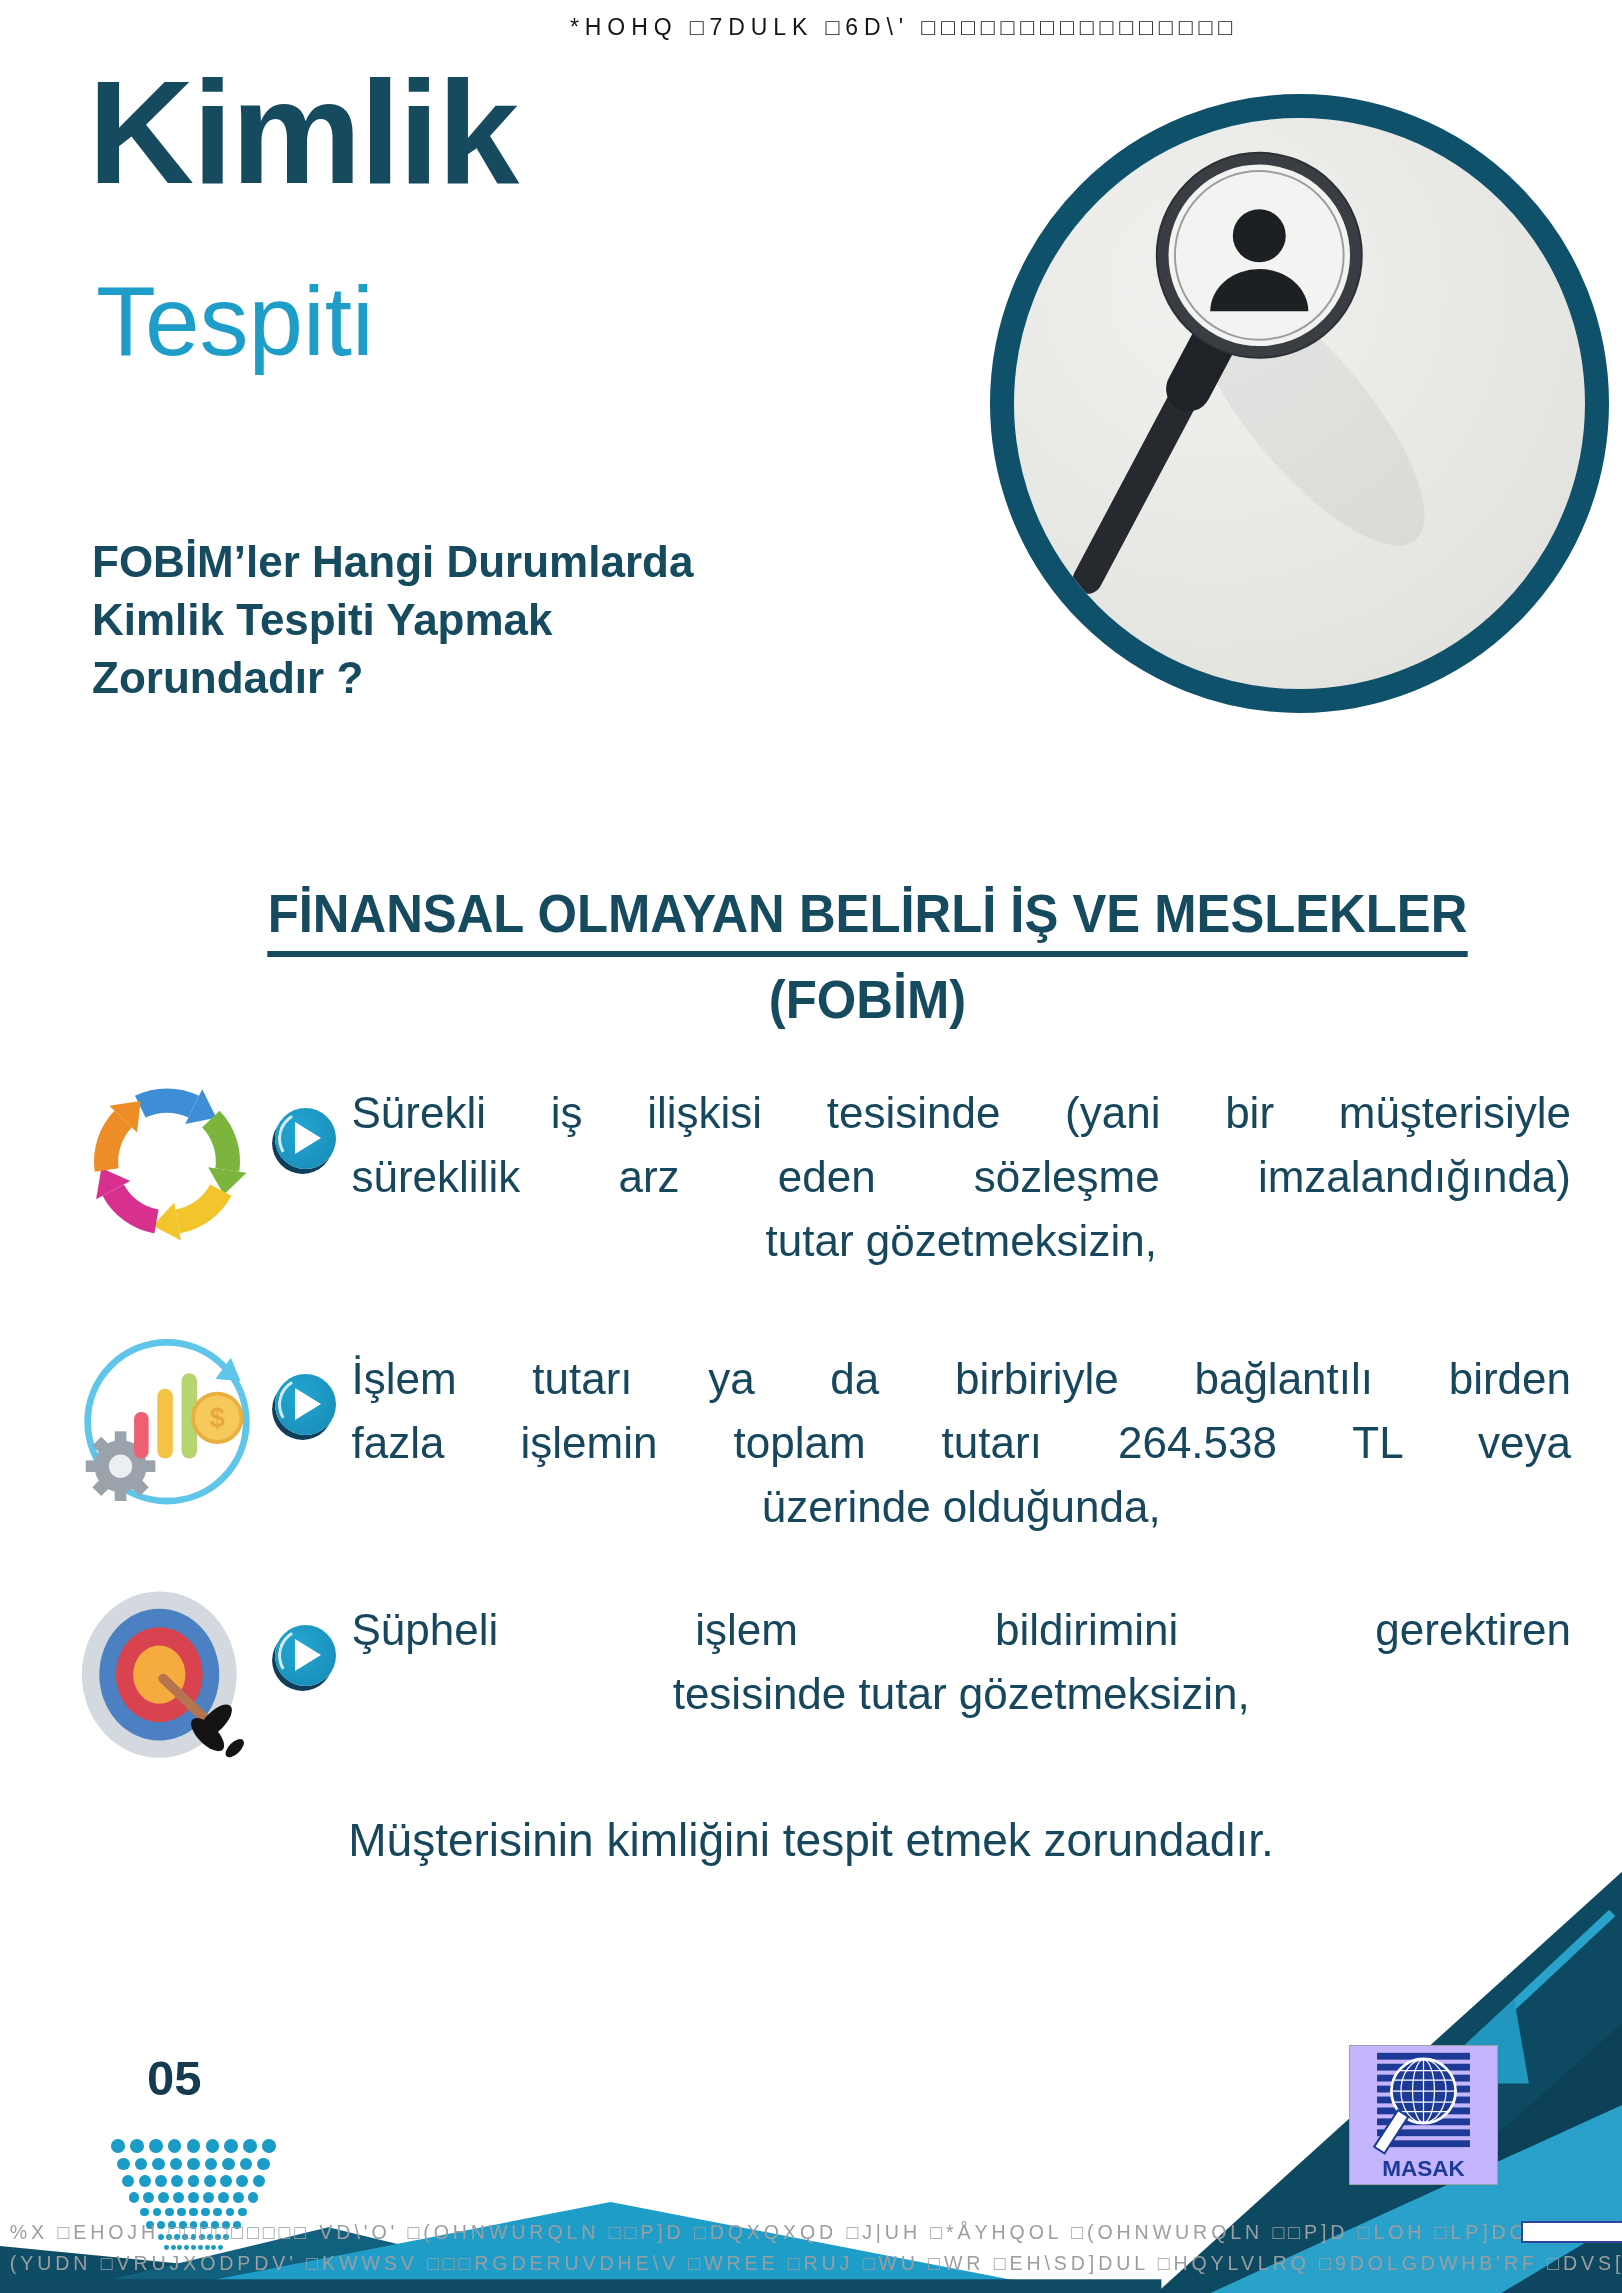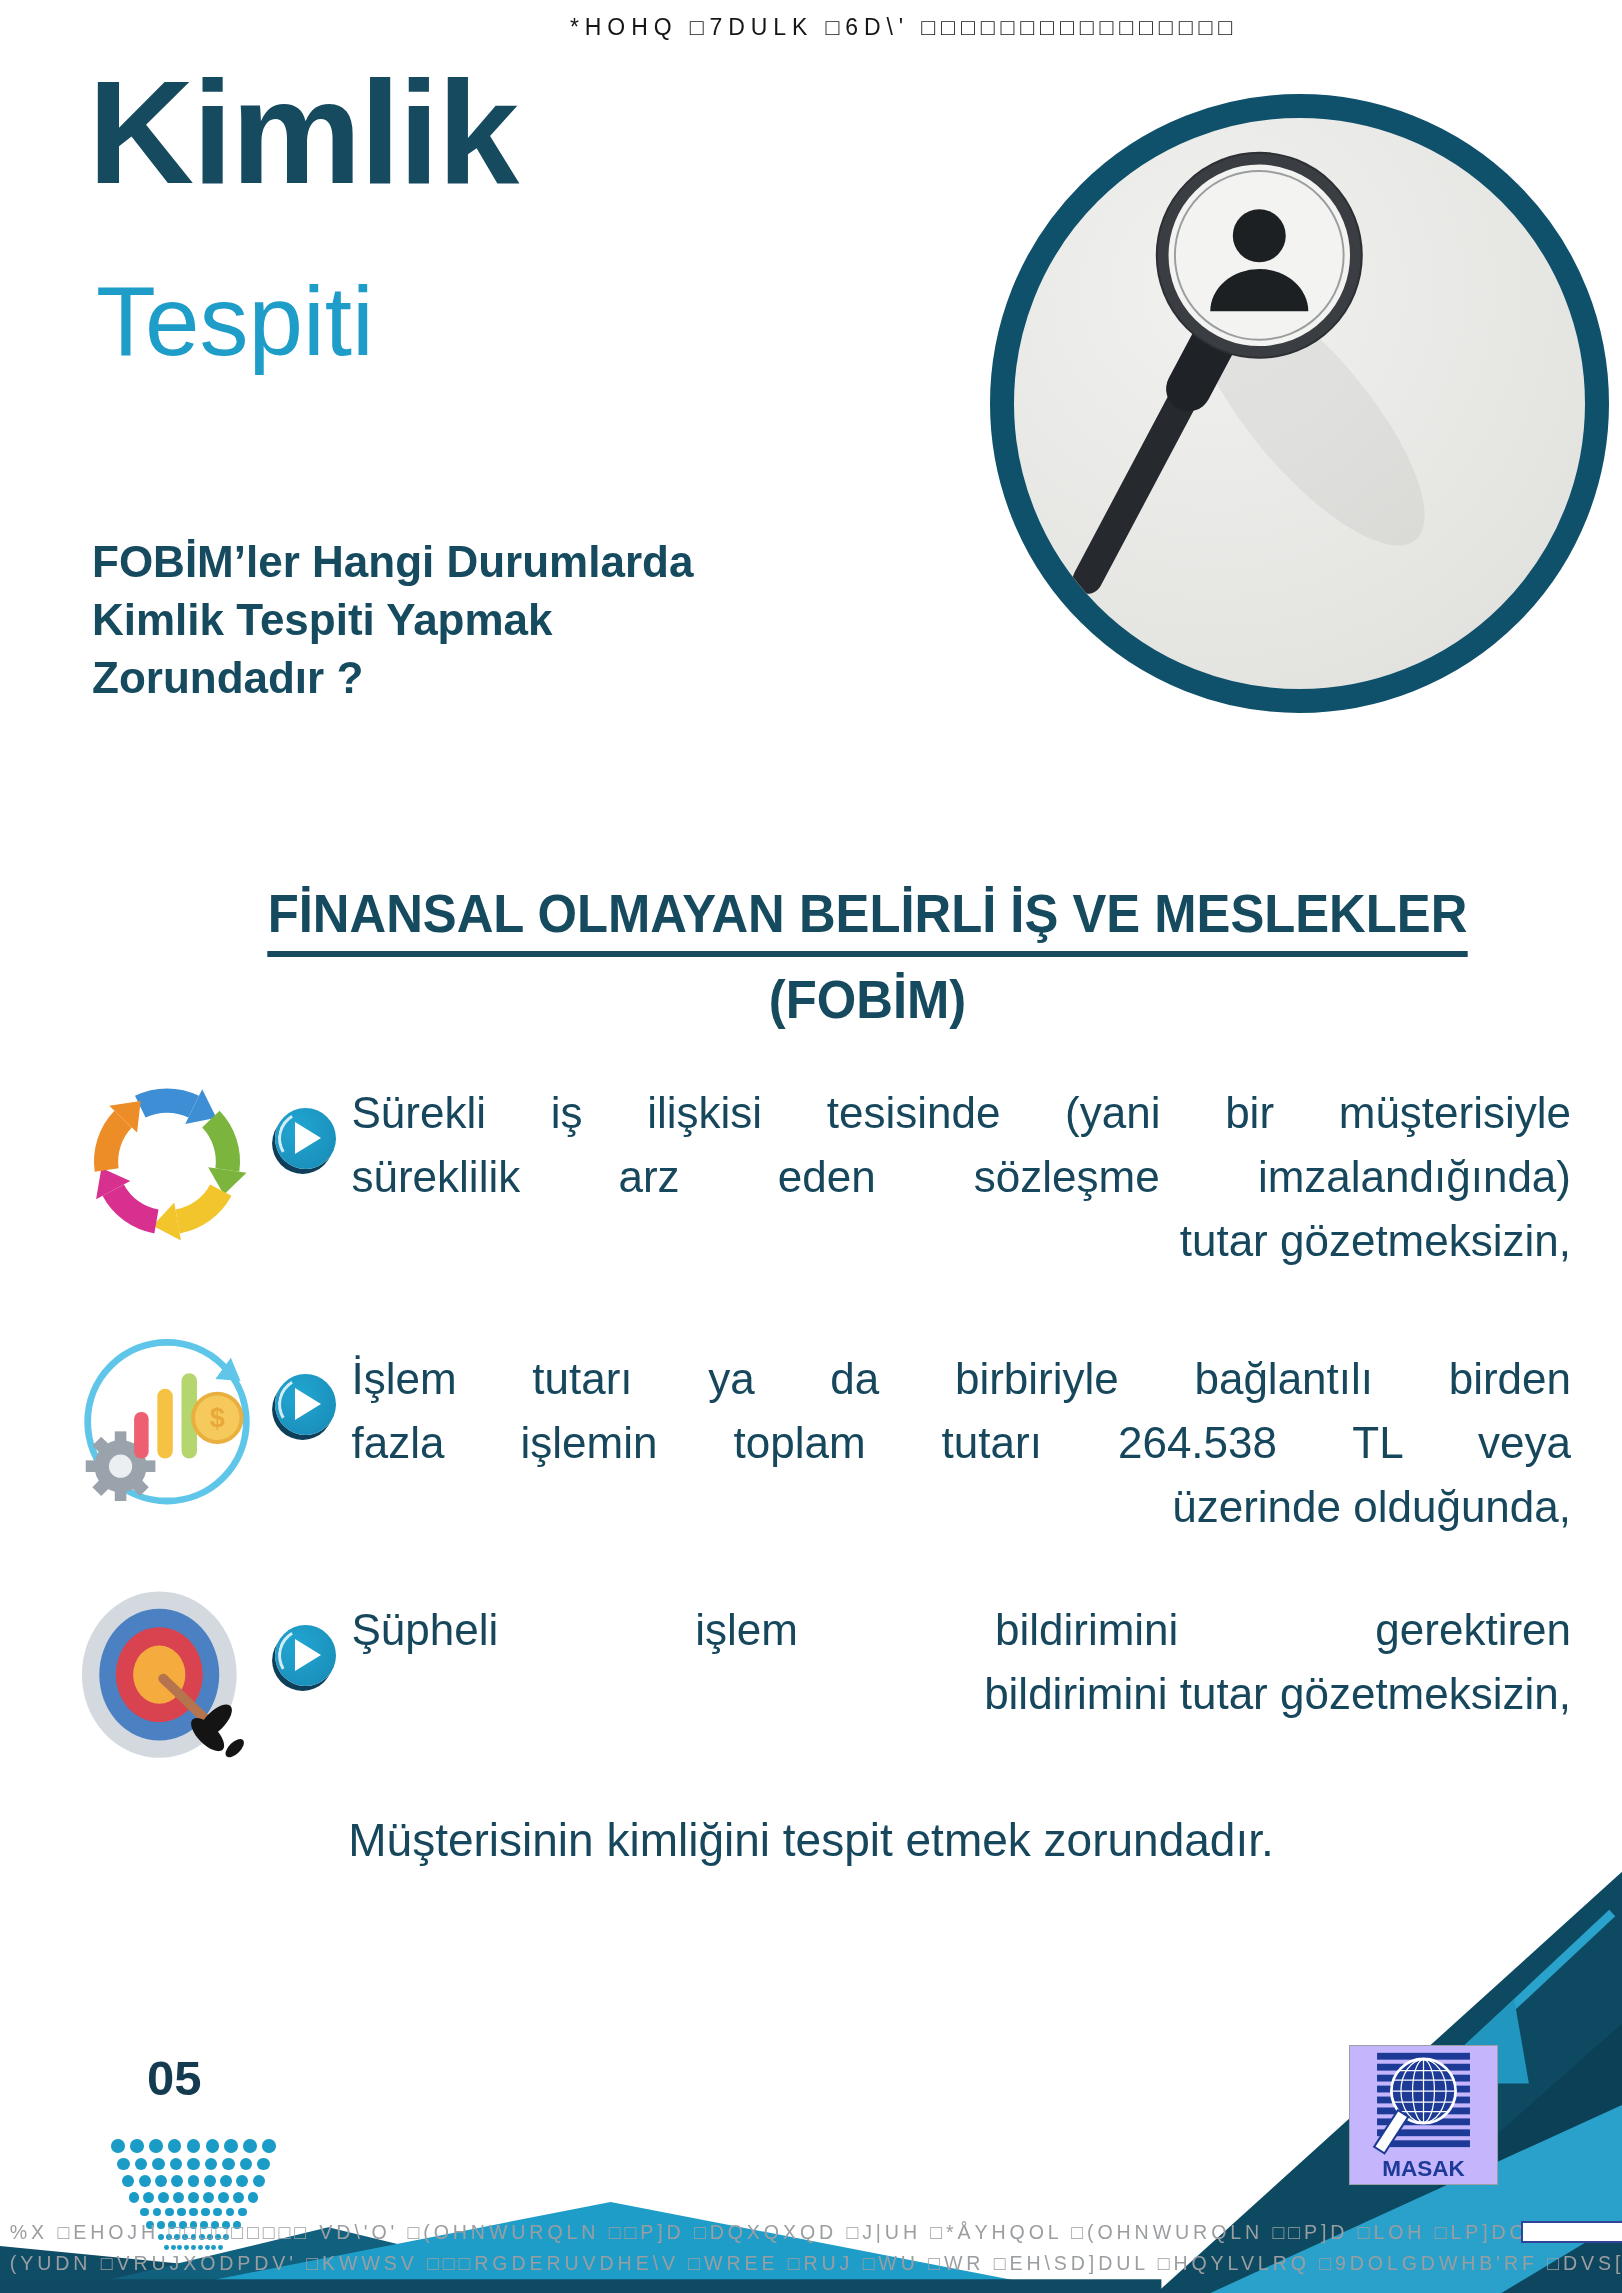--- a/index.html
+++ b/index.html
@@ -37,21 +37,21 @@
   .marker{flex:0 0 61px;width:61px;height:61px;border-radius:50%;margin:51px 15.7px 0 9.8px;
           background:radial-gradient(circle at 38% 35%, #22a6d2, #1789b4);position:relative;
           box-shadow:-2.9px 4.9px 0 #0e3e59;}
   .marker::before{content:"";position:absolute;inset:2.9px;border-radius:50%;
           border-left:3.9px solid rgba(255,255,255,.8);border-top:3.9px solid transparent;
           border-bottom:3.9px solid transparent;transform:rotate(14deg);}
   .marker::after{content:"";position:absolute;left:20.6px;top:13.7px;border-left:26.5px solid #ffffff;
           border-top:16.7px solid transparent;border-bottom:16.7px solid transparent;}
   .btext{flex:1;margin-top:23.5px;font-size:44px;line-height:64px;color:#17475c;}
   .btext .jline{text-align:justify;text-align-last:justify;}
-  .btext .lline{text-align:right;}
+  .btext .lline{text-align:center;}
 
   .conclusion{position:absolute;left:0;top:1813px;width:1622px;text-align:center;
               font-size:46px;color:#17475c;}
 
   .pagenum{position:absolute;left:147px;top:2050px;font-size:49px;font-weight:bold;color:#143b50;z-index:5;}
   .dots{position:absolute;left:110px;top:2139px;width:167px;z-index:4;}
   .dotrow{display:flex;justify-content:center;}
   .dotrow span{display:block;border-radius:50%;background:#1b9cc7;}
 
   .bottom-shapes{position:absolute;left:0;top:1862px;width:1622px;height:431px;z-index:1;}
@@ -164,21 +164,21 @@
         <ellipse cx="92" cy="104" rx="27" ry="30" fill="#f6ab3f"></ellipse>
         <line x1="96" y1="108" x2="148" y2="158" stroke="#b5744d" stroke-width="10" stroke-linecap="round"></line>
         <ellipse cx="150" cy="152" rx="10" ry="22" fill="#141414" transform="rotate(45 150 152)"></ellipse>
         <ellipse cx="142" cy="166" rx="22" ry="10" fill="#141414" transform="rotate(45 142 166)"></ellipse>
         <ellipse cx="170" cy="180" rx="6" ry="12" fill="#141414" transform="rotate(45 170 180)"></ellipse>
       </svg>
     </div>
     <div class="marker"></div>
     <div class="btext">
       <div class="jline">Şüpheli işlem bildirimini gerektiren</div>
-      <div class="lline">bildirimini tutar gözetmeksizin,</div>
+      <div class="lline">tesisinde tutar gözetmeksizin,</div>
     </div>
   </div>
 
   <div class="conclusion">Müşterisinin kimliğini tespit etmek zorundadır.</div>
 
   <svg class="bottom-shapes" viewBox="0 0 1655 440" preserveAspectRatio="none">
     <polygon points="1180,440 1655,10 1655,440" fill="#0d4961"></polygon>
     <polygon points="1345,440 1655,165 1655,440" fill="#0c4056"></polygon>
     <line x1="1468" y1="218" x2="1645" y2="52" stroke="#2aa3cc" stroke-width="9"></line>
     <polygon points="1452,226 1545,140 1560,226" fill="#2196be"></polygon>

